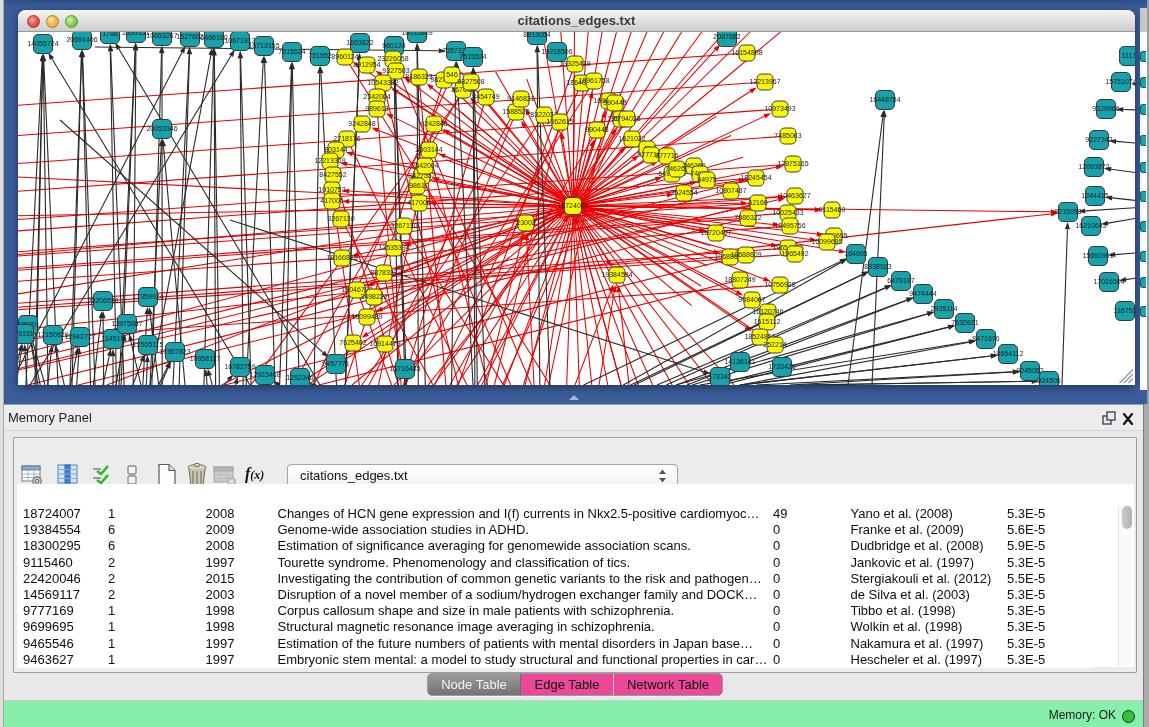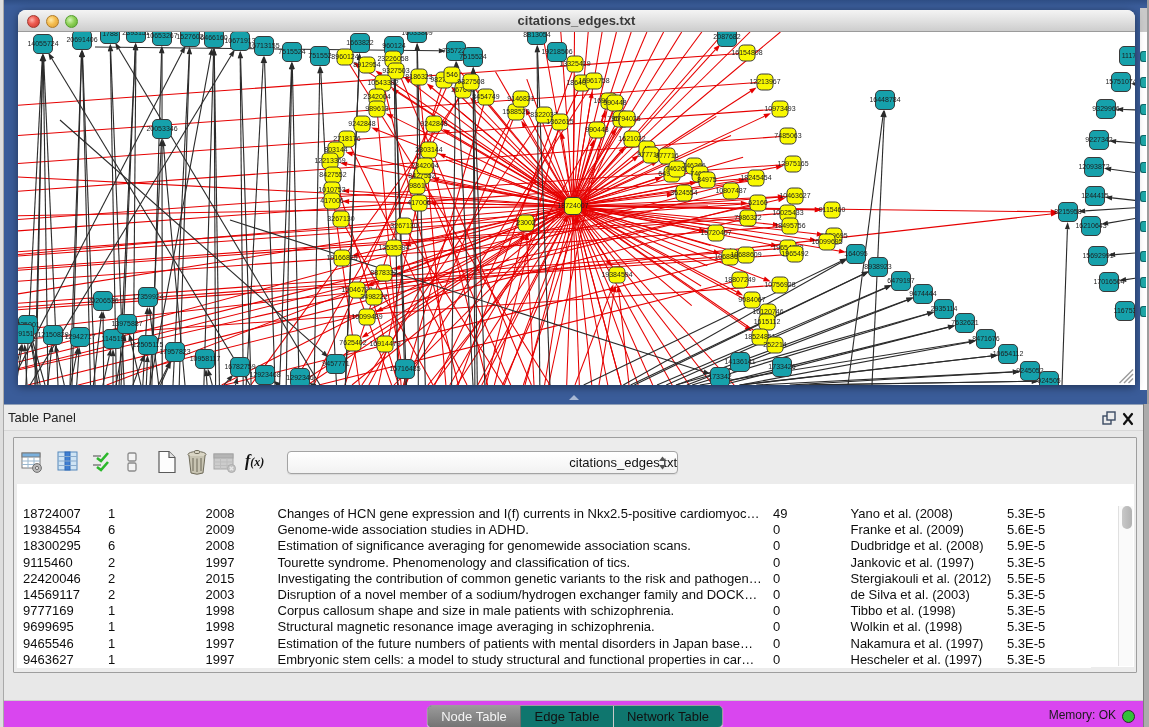--- a/index.html
+++ b/index.html
@@ -46,34 +46,34 @@
   background:#b9dcea; overflow:hidden; white-space:nowrap; }
 .hname { background:linear-gradient(180deg,#f8f8f8,#e6e6e6); border-left:1px solid #8c8c8c; }
 #tbody { left:0; top:22px; width:1117px; }
 .row { position:relative; width:1074px; height:16.2px; background:#fff; }
 .c { position:absolute; top:0; height:16px; padding-left:6px; font-size:13px;
   color:#0d0d0d; line-height:16px; white-space:nowrap; overflow:hidden; }
 #vsb { left:1101px; top:22px; width:15px; height:160px; background:#fafafa;
   border-left:1px solid #e0e0e0; }
 #vsbthumb { left:3px; top:0px; width:10px; height:23px; background:linear-gradient(90deg,#c8c8c8,#b2b2b2);
   border-radius:5px; }
-#toolbar { left:3px; top:12px; width:1110px; height:30px;text-align:right; }
+#toolbar { left:3px; top:25px; width:1110px; height:30px; }
 #combo { left:270px; top:1px; width:391px; height:23px; border:1px solid #a3a3a3;
   border-radius:4px; background:linear-gradient(180deg,#ffffff,#f2f2f2);
   font-size:13px; color:#111; line-height:21px; padding-left:12px;
   box-shadow:0 1px 1px rgba(0,0,0,0.08); }
 #tabs { left:427px; top:673px; width:296px; height:23px; z-index:25;
   border:1px solid #9c9c9c; border-radius:5px; overflow:hidden;
-  background:#0f766e; font-size:13px; display:flex;
-  box-shadow:0 1px 1px rgba(255,255,255,0.7);margin-top:32px; }
+  background:#ec4899; font-size:13px; display:flex;
+  box-shadow:0 1px 1px rgba(255,255,255,0.7); }
 .tab { height:100%; line-height:21px; text-align:center; color:#111; }
 .tab.sel { background:linear-gradient(180deg,#9a9a9a,#747474); color:#f4f4f4;
   border-right:1px solid #6b6b6b; }
 .tab.mid { border-right:1px solid #c9c9c9; }
-#status { left:0; top:700px; width:1144px; height:27px; background:#d946ef;
+#status { left:0; top:700px; width:1144px; height:27px; background:#86efac;
   border-top:1px solid #cdcdcd; z-index:16; font-size:12px; color:#1a1a1a; }
 #mem { position:absolute; right:28px; top:7px; }
 #dot { position:absolute; right:9px; top:8.5px; width:13px; height:13px;
   border-radius:50%; background:#33c03a; border:1px solid #2a2a2a; }
 svg.icon { position:absolute; top:0; }
 #fx { position:absolute; left:228px; top:2px; font-family:"Liberation Serif",serif;
   font-style:italic; font-weight:bold; font-size:16px; color:#111; }
 #tpicons { position:absolute; right:14px; top:6px; width:44px; height:16px; }
 </style></head>
 <body>
@@ -898,21 +898,21 @@
           <rect x="546.5" y="165.5" width="17" height="17" rx="4.5" fill="#f8f800" stroke="#3a3a3a" stroke-width="1"></rect>
           <text x="555" y="176.3" fill="#1d1d1d">18724007</text>
         </g>
         <line x1="1101.5" y1="351" x2="1115" y2="337.5" stroke="#9a9a9a" stroke-width="1.4"></line>
         <line x1="1106" y1="351" x2="1115" y2="342" stroke="#9a9a9a" stroke-width="1.4"></line>
         <line x1="1110.5" y1="351" x2="1115" y2="346.5" stroke="#9a9a9a" stroke-width="1.4"></line>
       </svg></div>
 </div>
 <div class="abs" id="nub"></div>
 <div class="abs" id="tph">
-    <span class="t">Table Panel</span>
+    <span class="t">Memory Panel</span>
   <svg id="tpicons" viewBox="0 0 44 16">
     <rect x="12" y="5" width="8" height="8" fill="none" stroke="#3b4a63" stroke-width="1.4"></rect>
     <rect x="16" y="1" width="8" height="8" fill="#ececec" stroke="#3b4a63" stroke-width="1.4"></rect>
     <path d="M33 3 L41 13 M41 3 L33 13" stroke="#111" stroke-width="2.2" stroke-linecap="round"></path>
   </svg>
 </div>
 <div class="abs" id="tpbody">
   <div class="abs" id="ibox">
     <div class="abs" id="toolbar">
       <svg class="icon" style="left:4px" width="22" height="26" viewBox="0 0 22 26">
@@ -1041,21 +1041,21 @@
             <div class="c" style="left:182.5px;width:72px">1997</div>
             <div class="c" style="left:254.5px;width:495.5px">Estimation of the future numbers of patients with mental disorders in Japan base…</div>
             <div class="c" style="left:750px;width:77.5px">0</div>
             <div class="c" style="left:827.5px;width:156.5px">Nakamura et al. (1997)</div>
             <div class="c" style="left:984px;width:89px">5.3E-5</div>
           </div>
           <div class="row">
             <div class="c" style="left:0px;width:85px">9463627</div>
             <div class="c" style="left:85px;width:97.5px">1</div>
             <div class="c" style="left:182.5px;width:72px">1997</div>
-            <div class="c" style="left:254.5px;width:495.5px">Embryonic stem cells: a model to study structural and functional properties in car…</div>
+            <div class="c" style="left:254.5px;width:495.5px">Embryonic stem mental: a model to study structural and functional properties in car…</div>
             <div class="c" style="left:750px;width:77.5px">0</div>
             <div class="c" style="left:827.5px;width:156.5px">Hescheler et al. (1997)</div>
             <div class="c" style="left:984px;width:89px">5.3E-5</div>
           </div>
         </div>
       <div class="abs" id="vsb">
           <div class="abs" id="vsbthumb"></div>
         </div>
     </div>
   </div>

